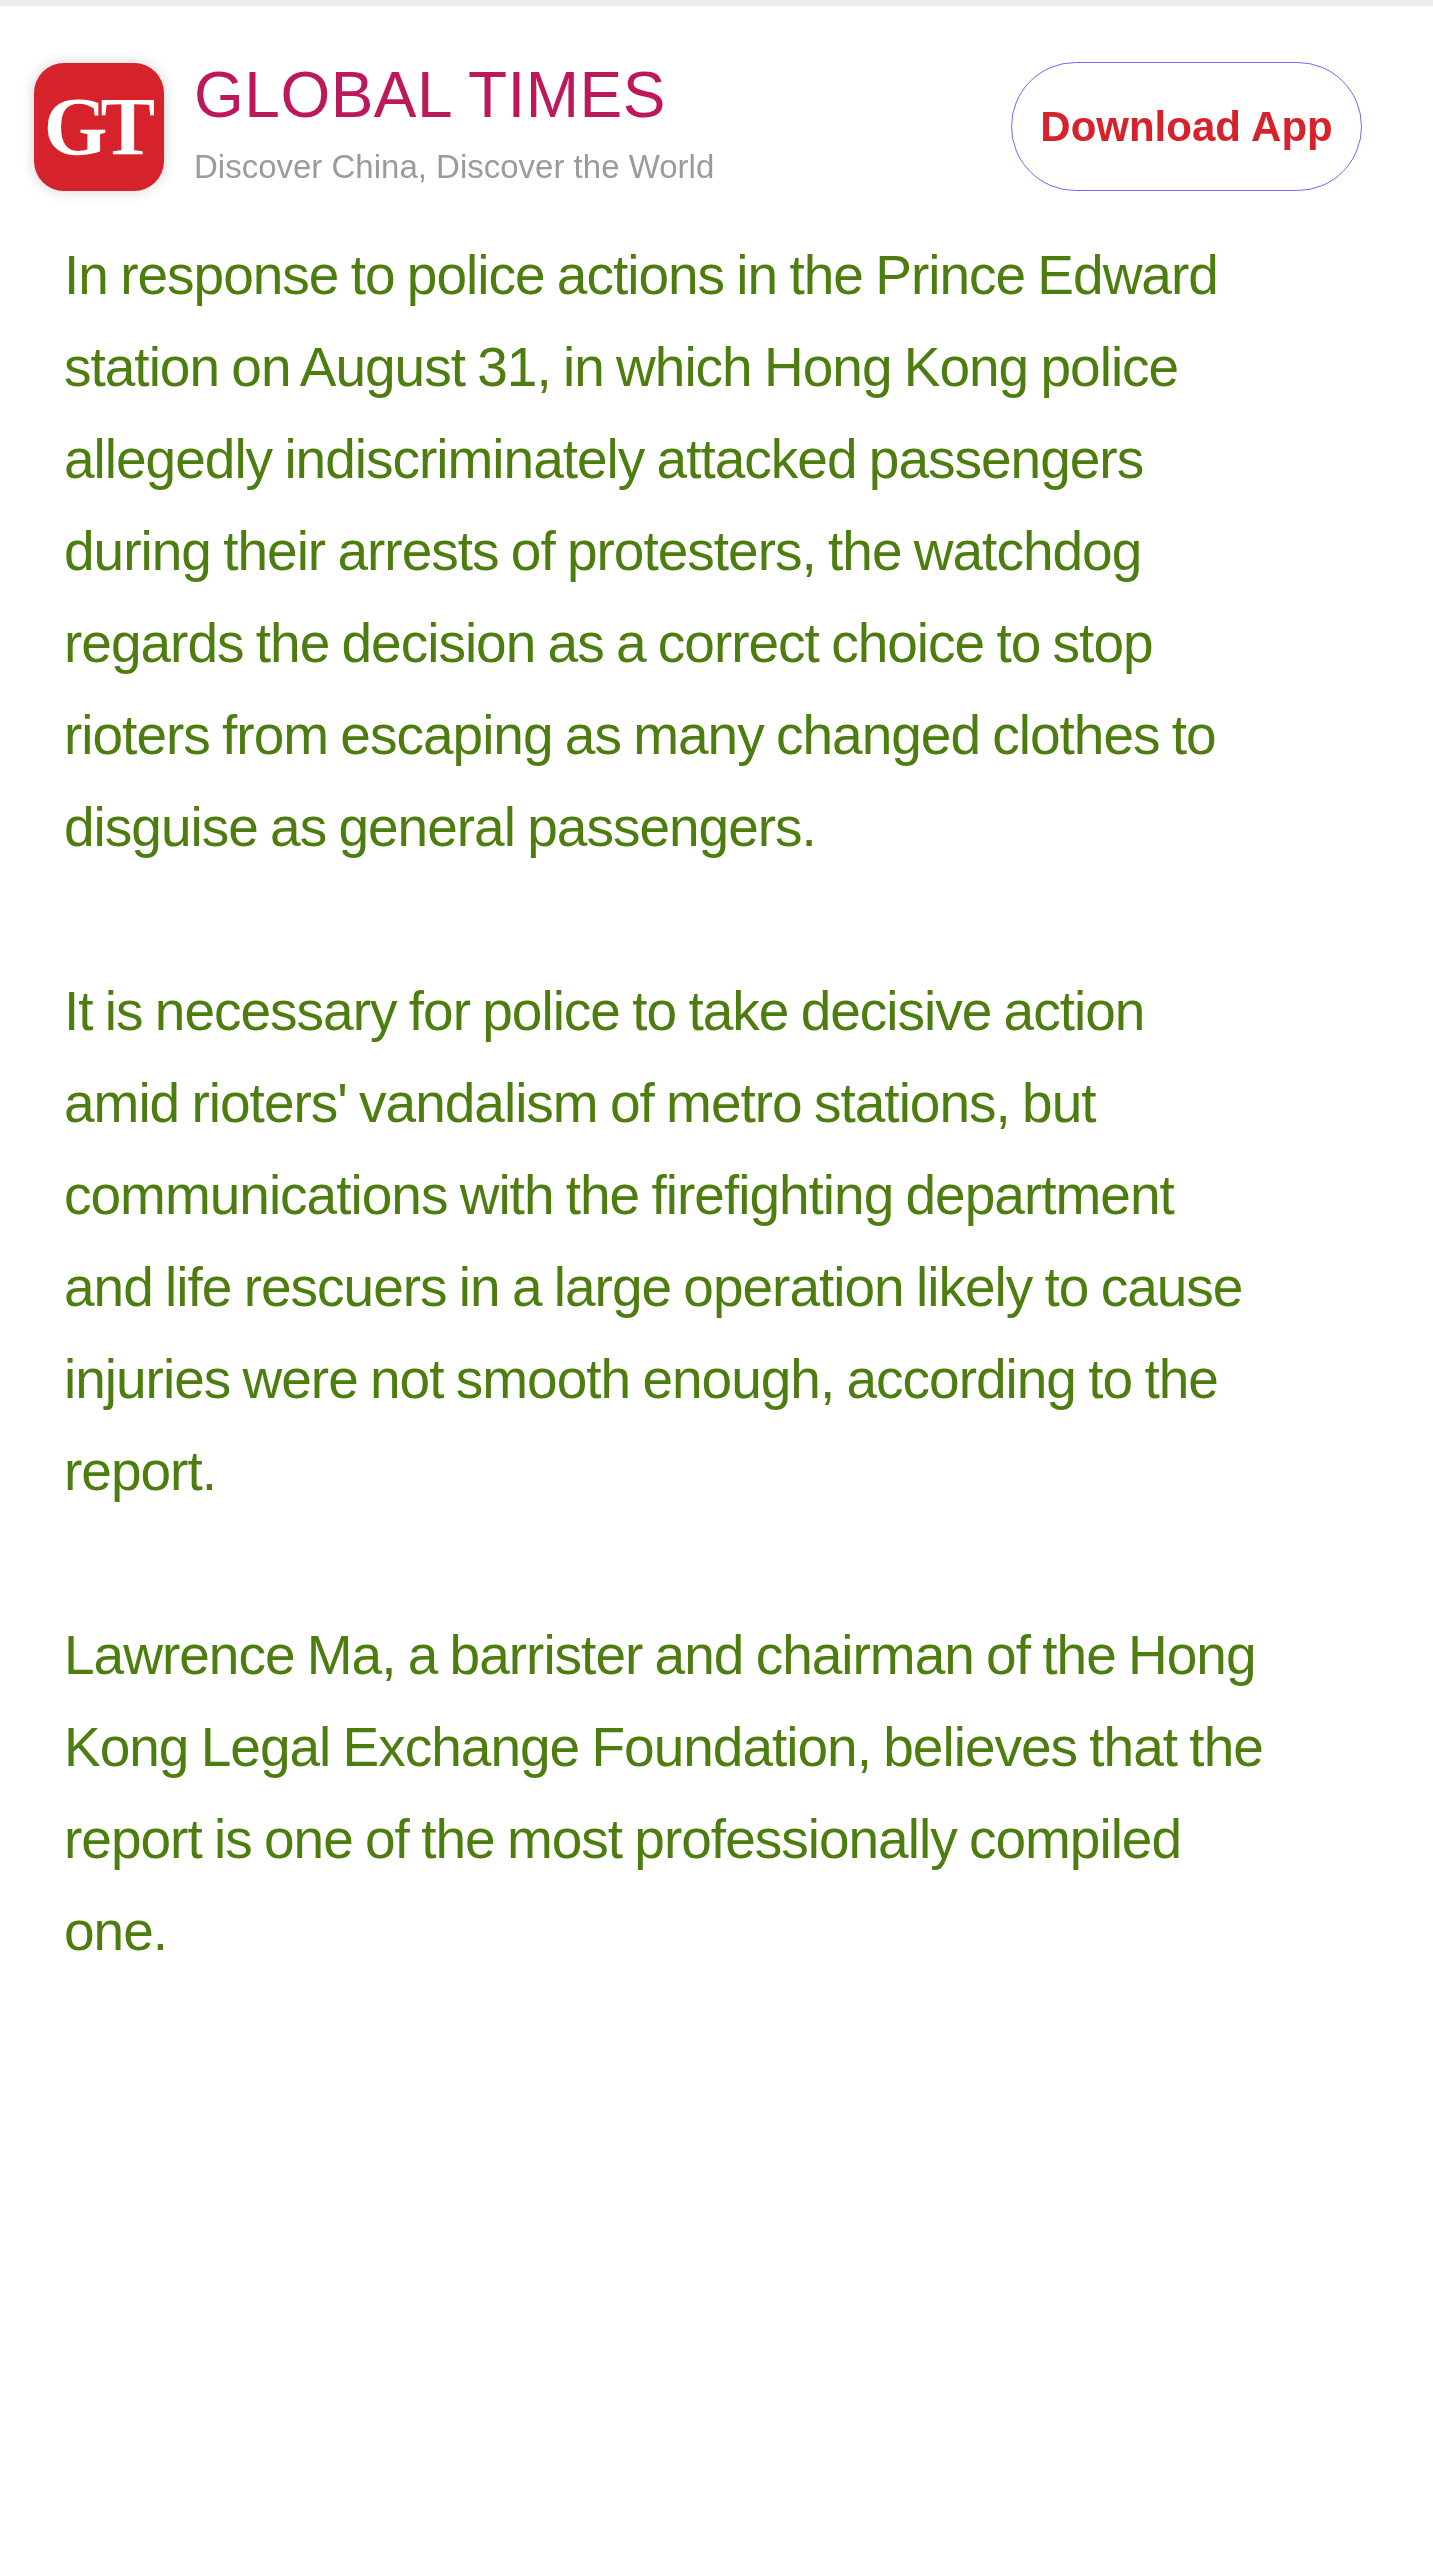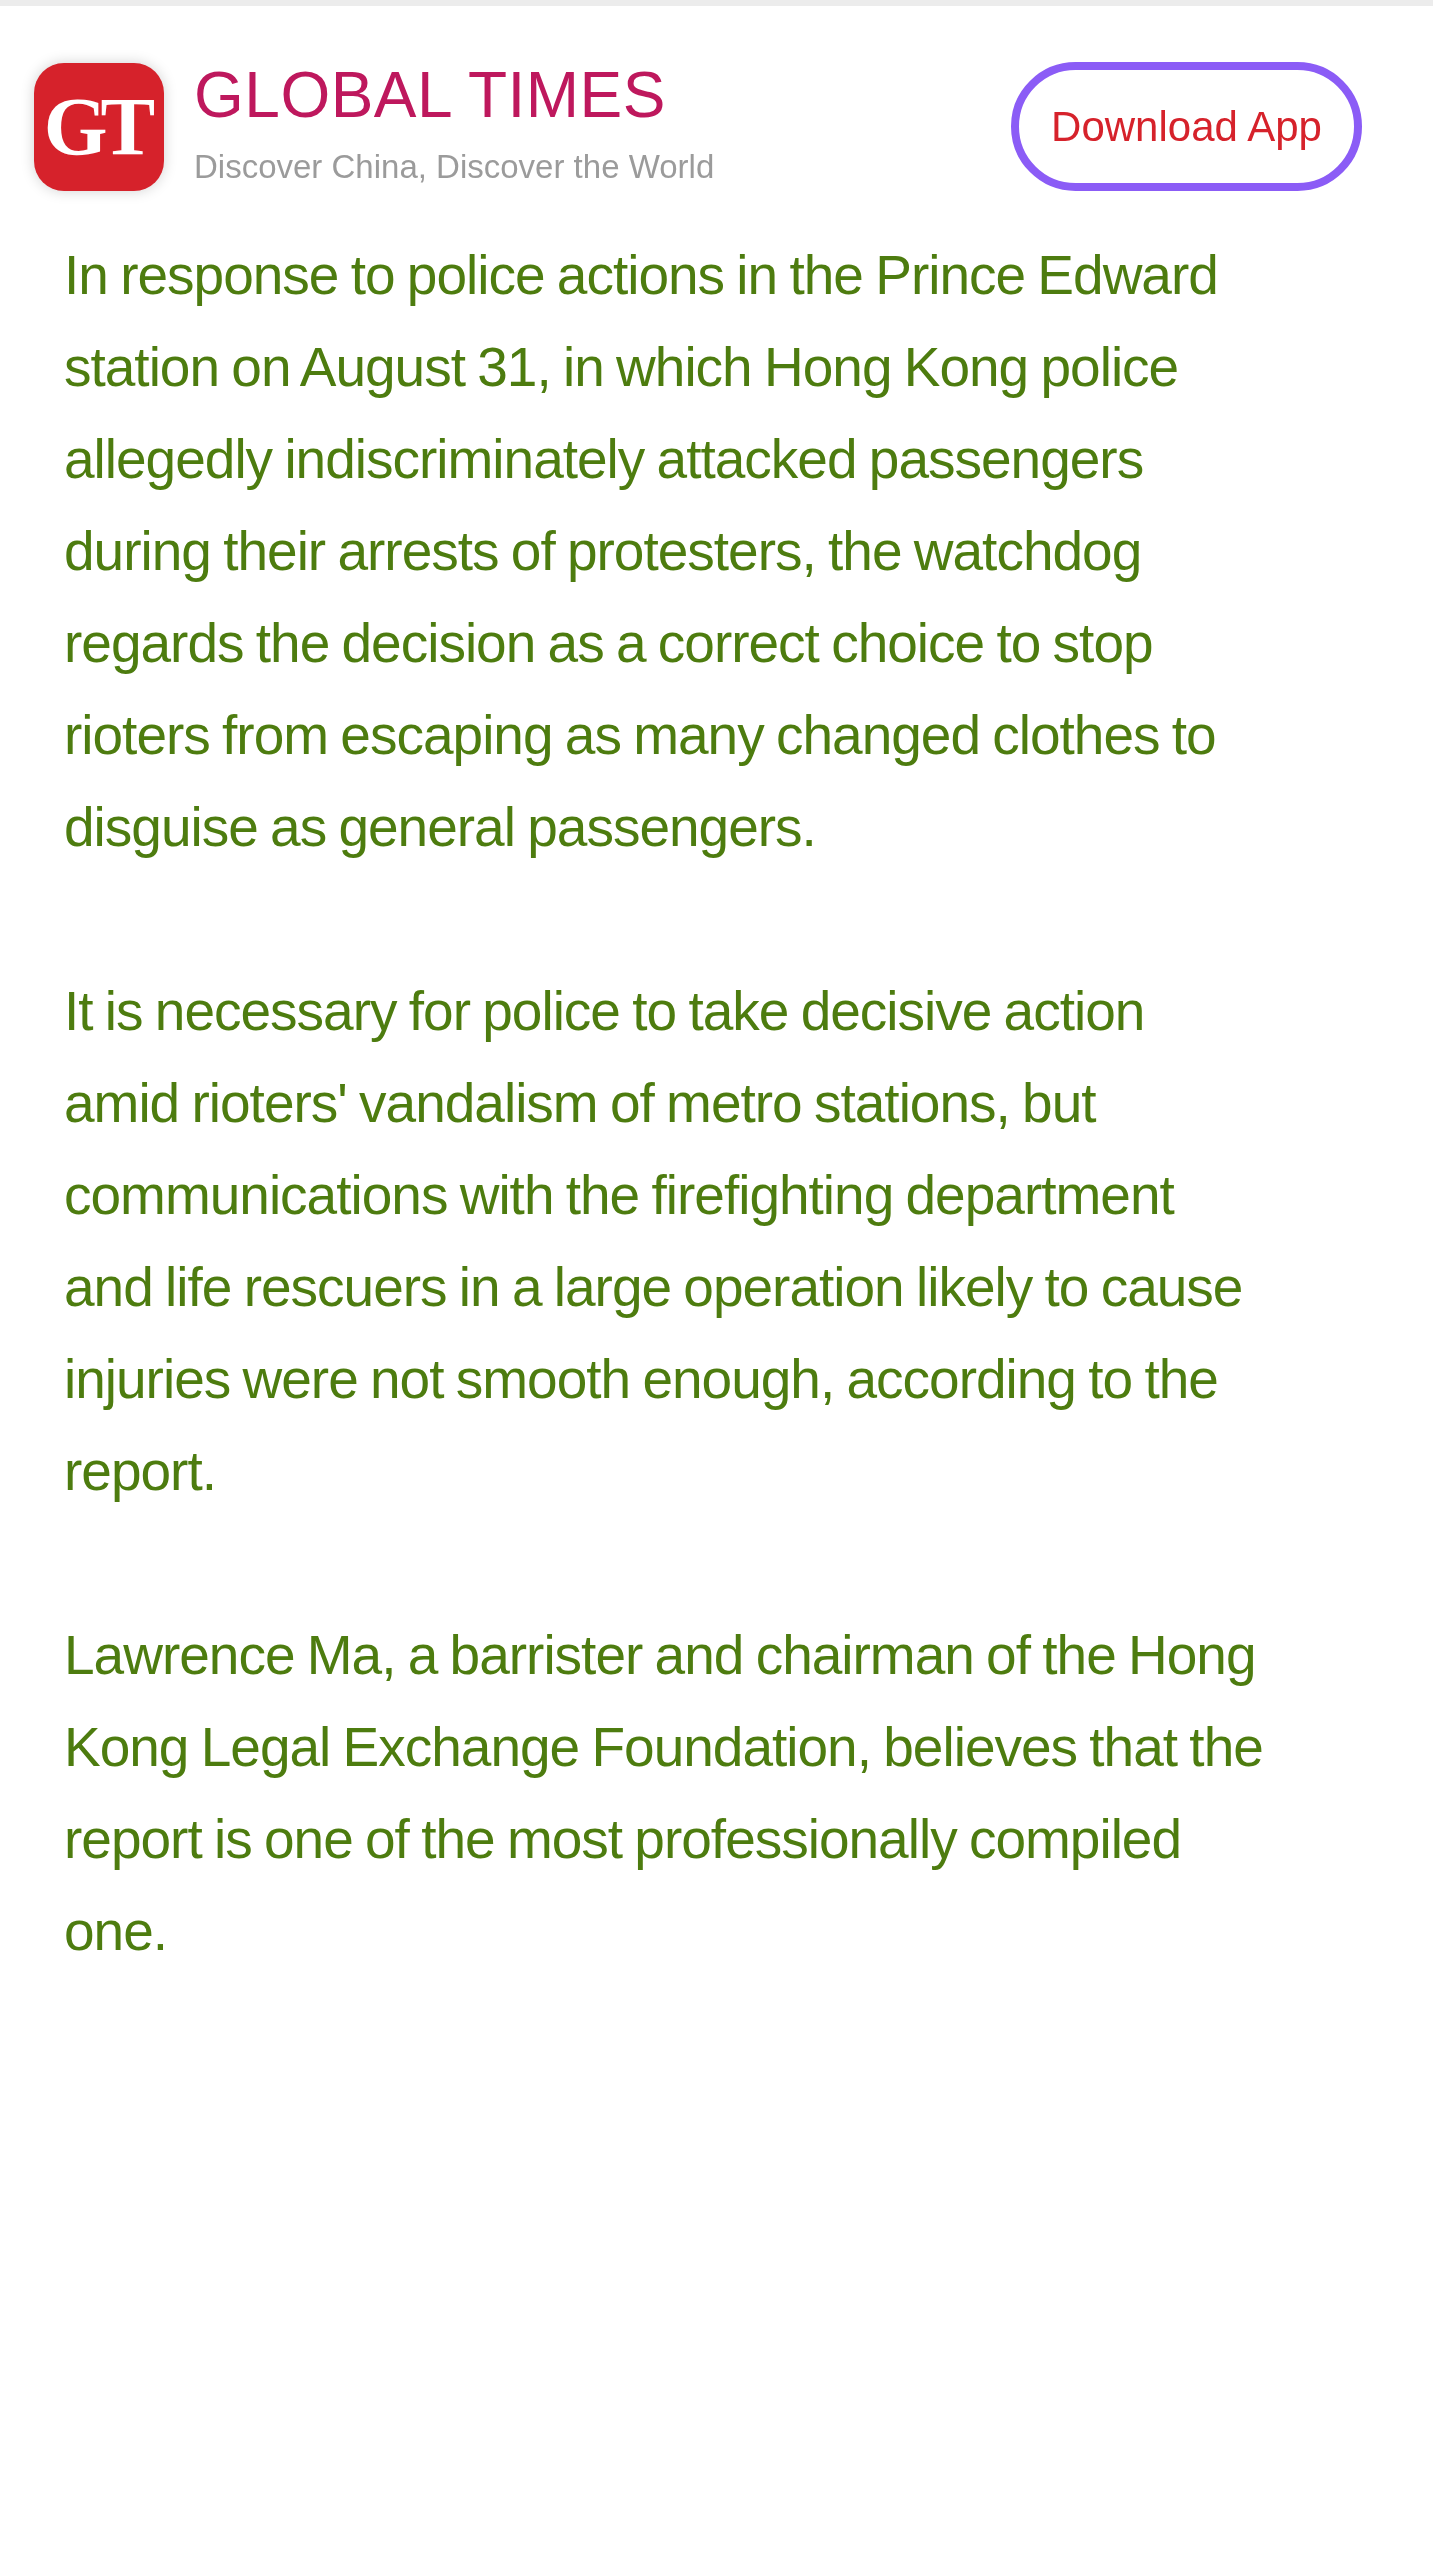--- a/index.html
+++ b/index.html
@@ -59,26 +59,26 @@
     font-size: 33px;
     font-weight: 400;
     color: #9b9b9b;
     line-height: 44px;
   }
   .download-btn {
     flex: 0 0 auto;
     width: 351px;
     height: 129px;
     background: #ffffff;
-    border: 8px solid #8b5cf6;
+    border: 1px solid #8b5cf6;
     border-radius: 66px;
     color: #d6222b;
     font-family: "Liberation Sans", "DejaVu Sans", sans-serif;
     font-size: 42px;
-    font-weight: 400;
+    font-weight: 700;
     display: flex;
     align-items: center;
     justify-content: center;
     cursor: pointer;
   }
   .article {
     padding: 8px 64px 0 64px;
   }
   .article p {
     margin: 0 0 92px 0;

